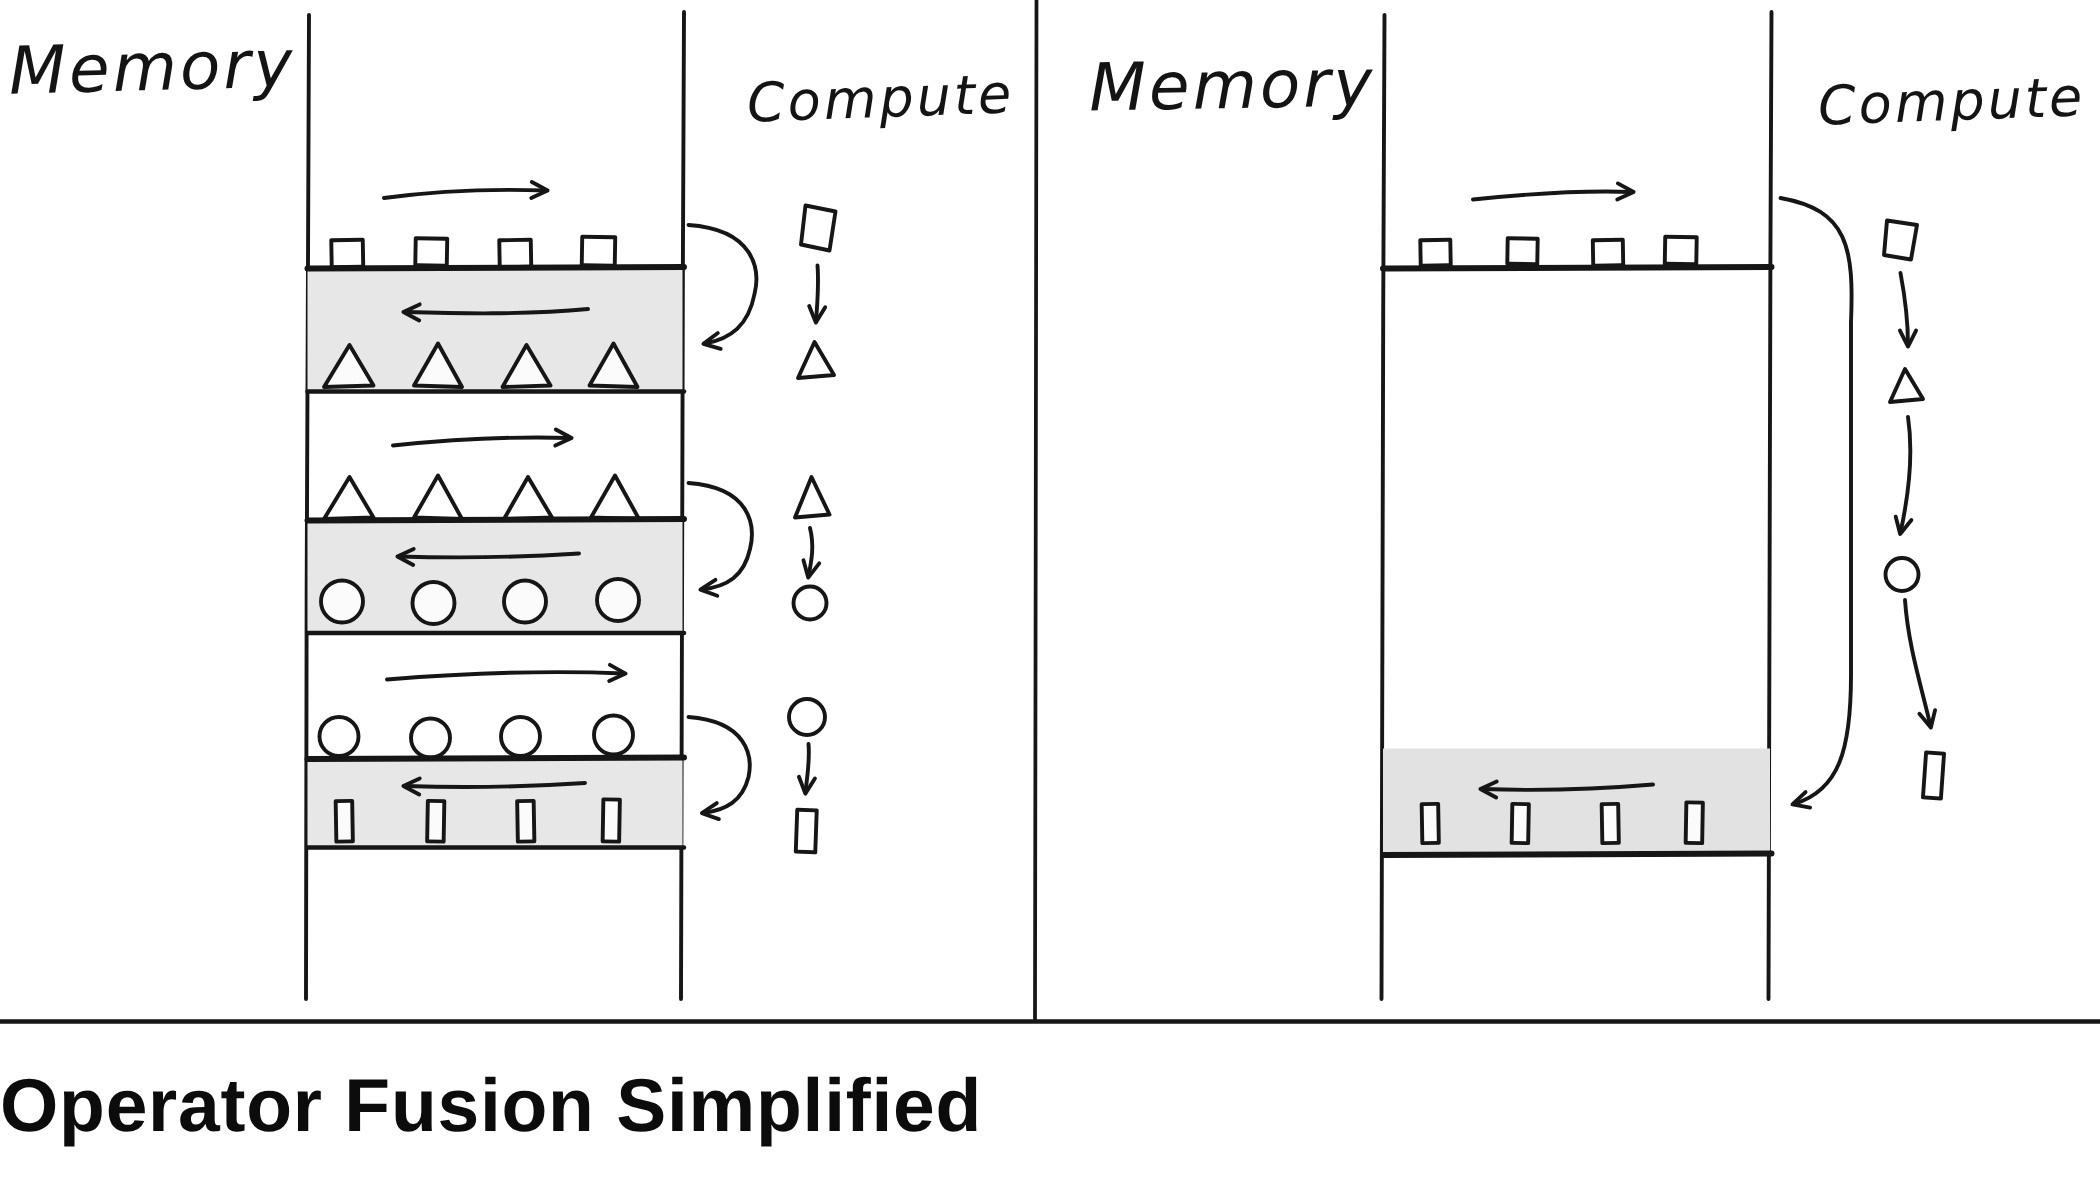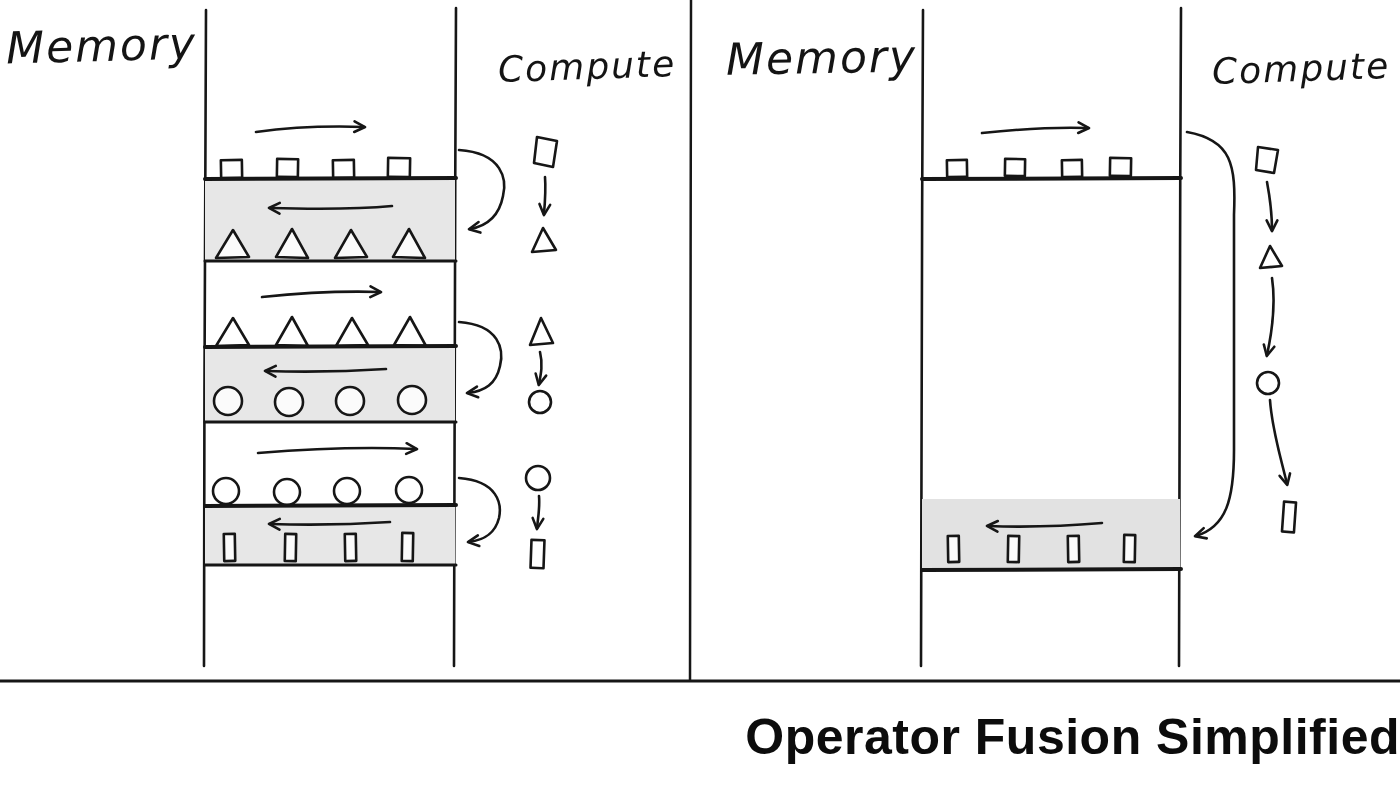--- a/index.html
+++ b/index.html
@@ -33,21 +33,21 @@
   }
   .memory-label-left   { left: 6px;    top: 20px;  font-size: 44px; transform: rotate(-1.5deg); }
   .compute-label-left  { left: 498px;  top: 46px;  font-size: 36px; transform: rotate(-2deg); }
   .memory-label-right  { left: 726px;  top: 32px;  font-size: 44px; transform: rotate(-1deg); }
   .compute-label-right { left: 1212px; top: 48px;  font-size: 36px; transform: rotate(-2deg); }
   .diagram-title {
     position: absolute;
     left: 0;
     top: 708px;
     width: 1400px;
-    text-align: right;
+    text-align: left;
     font-family: "Liberation Sans", sans-serif;
     font-weight: 700;
     font-size: 50px;
     color: #0c0c0c;
     letter-spacing: 0.5px;
   }
 </style>
 </head>
 <body>
 

